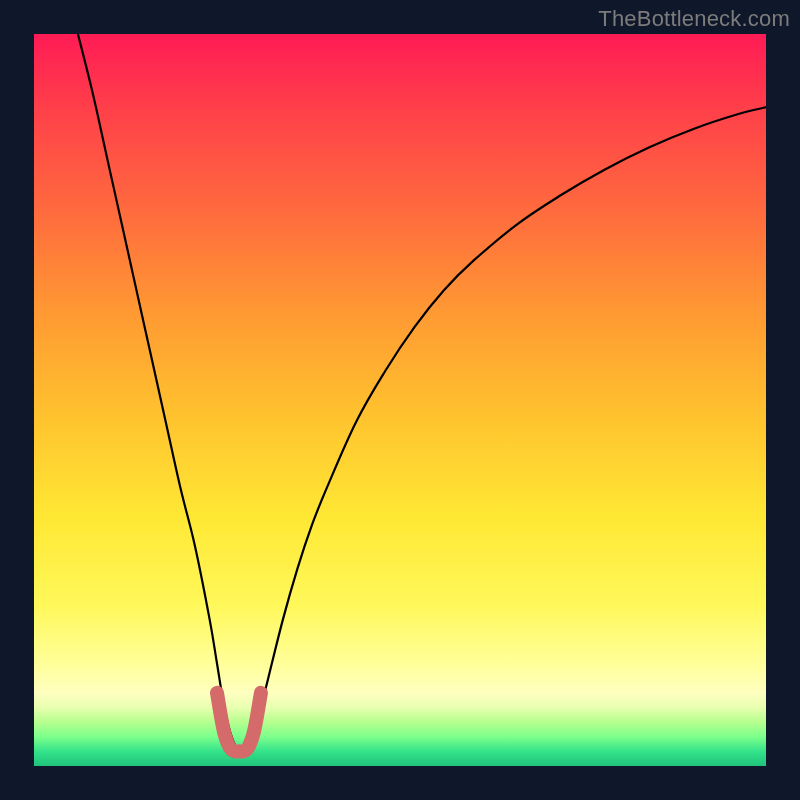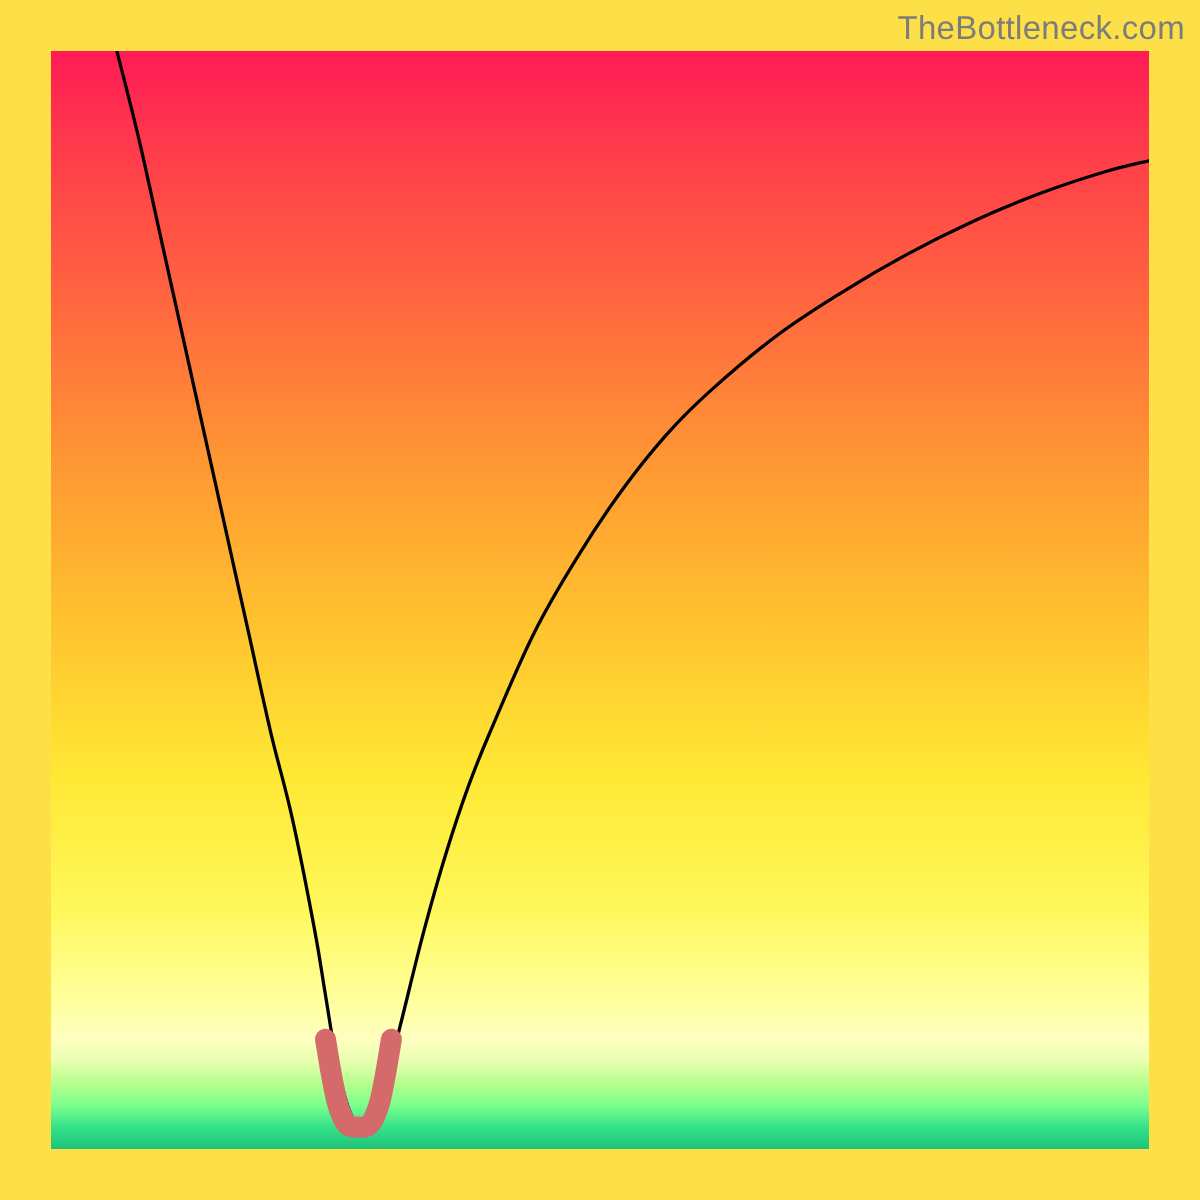--- a/index.html
+++ b/index.html
@@ -10,21 +10,21 @@
     background: #000000;
     overflow: hidden;
     font-family: Arial, Helvetica, sans-serif;
   }
   .frame {
     position: absolute;
     left: 0;
     top: 0;
     width: 800px;
     height: 800px;
-    background: #fde047;
+    background: #0f172a;
   }
   .plot-area {
     position: absolute;
     left: 34px;
     top: 34px;
     width: 732px;
     height: 732px;
     
     background: linear-gradient(
       to bottom,

